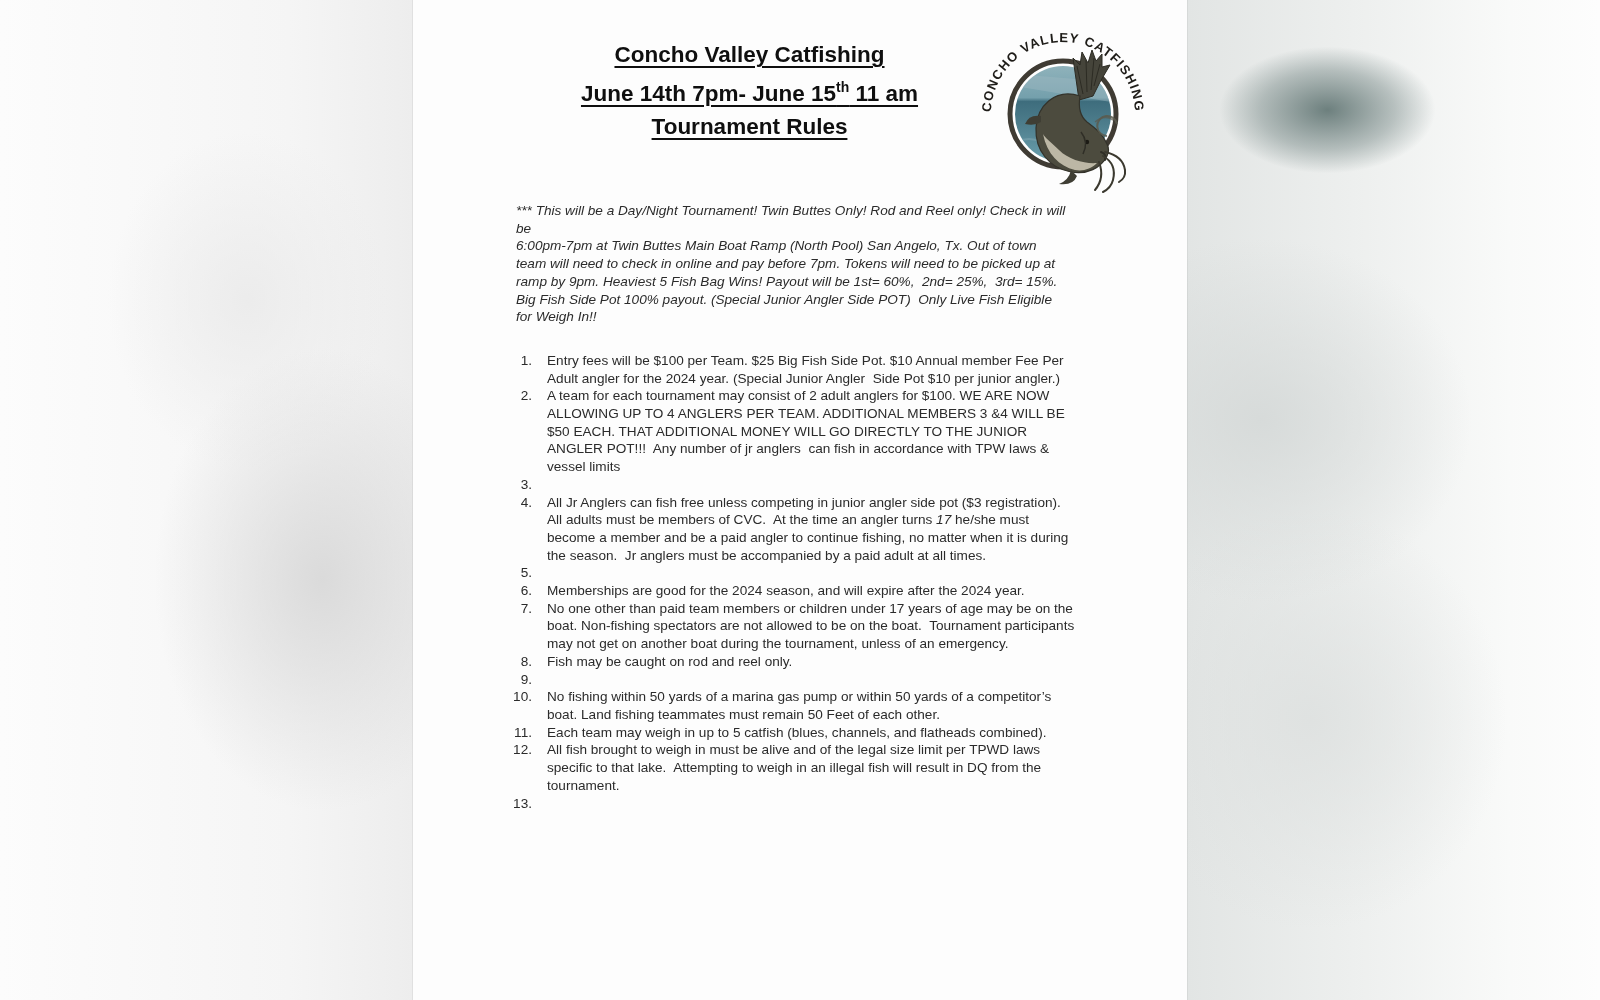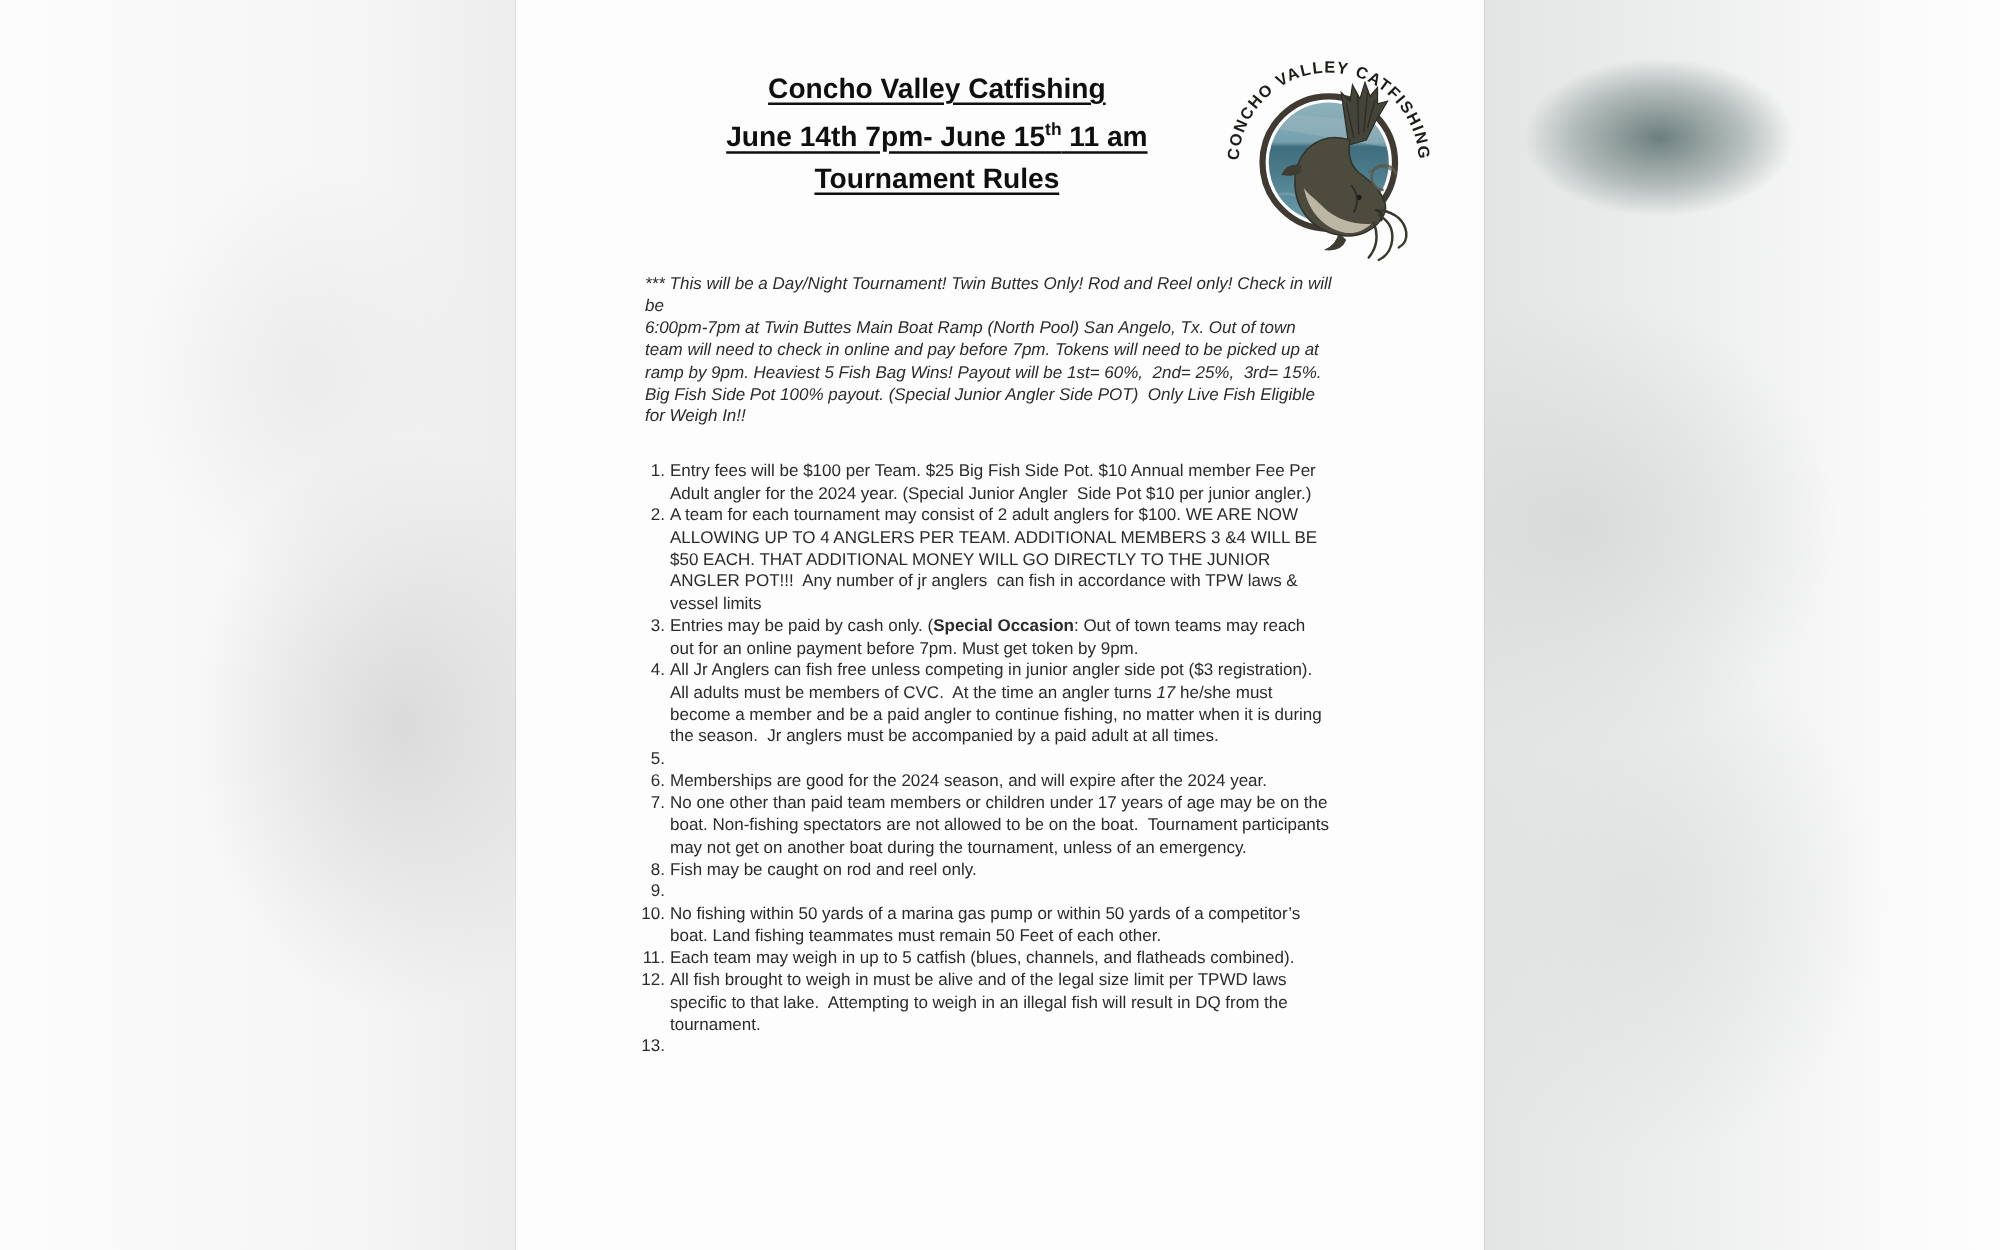--- a/index.html
+++ b/index.html
@@ -13,33 +13,33 @@
       linear-gradient(90deg,#fcfcfc 0%,#f5f5f5 70%,#ededed 100%);}
   .bg-right{flex:1;height:100%;
     background:
       radial-gradient(150px 88px at 34% 11%, rgba(77,100,98,0.80) 0%, rgba(77,100,98,0.35) 45%, rgba(77,100,98,0) 72%),
       radial-gradient(300px 260px at 18% 42%, rgba(213,217,216,0.9) 0%, rgba(213,217,216,0) 70%),
       radial-gradient(280px 300px at 30% 72%, rgba(221,224,223,0.85) 0%, rgba(221,224,223,0) 70%),
       linear-gradient(90deg,#e2e5e4 0%,#edefee 40%,#f9faf9 78%,#fdfdfd 100%);}
   
   .page{width:774px;height:100%;flex:0 0 auto;background:#fdfdfd;position:relative;
         box-shadow:0 0 0 1px rgba(0,0,0,0.05);color:#2b2b2b;}
-  .header{display:flex;align-items:flex-start;padding:40px 44px 0 103px;}
+  .header{display:flex;align-items:flex-start;padding:24px 44px 0 103px;}
   .titles{flex:1;text-align:center;padding-top:14px;}
   .t-line{font-size:22.5px;font-weight:bold;color:#0f0f0f;line-height:33px;
           text-decoration:underline;text-decoration-thickness:2px;text-underline-offset:4px;}
   .t-line sup{font-size:0.62em;}
   .logo{width:160px;height:166px;flex:0 0 auto;position:relative;}
   .logo svg{overflow:visible;display:block;}
   .intro{margin:12px 0 0 103px;width:616px;font-size:13.6px;line-height:17.7px;
          white-space:pre-wrap;font-style:italic;}
   .rules{margin:26px 0 0 92px;}
   .rule{display:flex;font-size:13.6px;line-height:17.7px;}
   .rule .num{width:27px;flex:0 0 auto;text-align:right;}
-  .rule .txt{margin-left:4px;width:590px;white-space:pre-wrap;}
+  .rule .txt{margin-left:15px;width:590px;white-space:pre-wrap;}
   .b{font-weight:bold;}
   .i{font-style:italic;}
 </style>
 </head>
 <body>
 
 <div class="stage">
   <div class="bg-left"></div>
 
   <div class="page">
@@ -120,22 +120,20 @@
         <div class="rule">
           <span class="num">2.</span>
           <span class="txt"><span>A team for each tournament may consist of 2 adult anglers for $100. WE ARE NOW
 ALLOWING UP TO 4 ANGLERS PER TEAM. ADDITIONAL MEMBERS 3 &amp;4 WILL BE
 $50 EACH. THAT ADDITIONAL MONEY WILL GO DIRECTLY TO THE JUNIOR
 ANGLER POT!!!  Any number of jr anglers  can fish in accordance with TPW laws &amp;
 vessel limits</span></span>
         </div>
         <div class="rule">
           <span class="num">3.</span>
-          <span class="txt"><span>Entries may be paid by cash only. (</span><span class="b">Special Occasion</span><span>: Out of town teams may reach
-out for an online payment before 7pm. Must get token by 9pm.</span></span>
         </div>
         <div class="rule">
           <span class="num">4.</span>
           <span class="txt"><span>All Jr Anglers can fish free unless competing in junior angler side pot ($3 registration).
 All adults must be members of CVC.  At the time an angler turns </span><span class="i">17</span><span> he/she must
 become a member and be a paid angler to continue fishing, no matter when it is during
 the season.  Jr anglers must be accompanied by a paid adult at all times.</span></span>
         </div>
         <div class="rule">
           <span class="num">5.</span>

